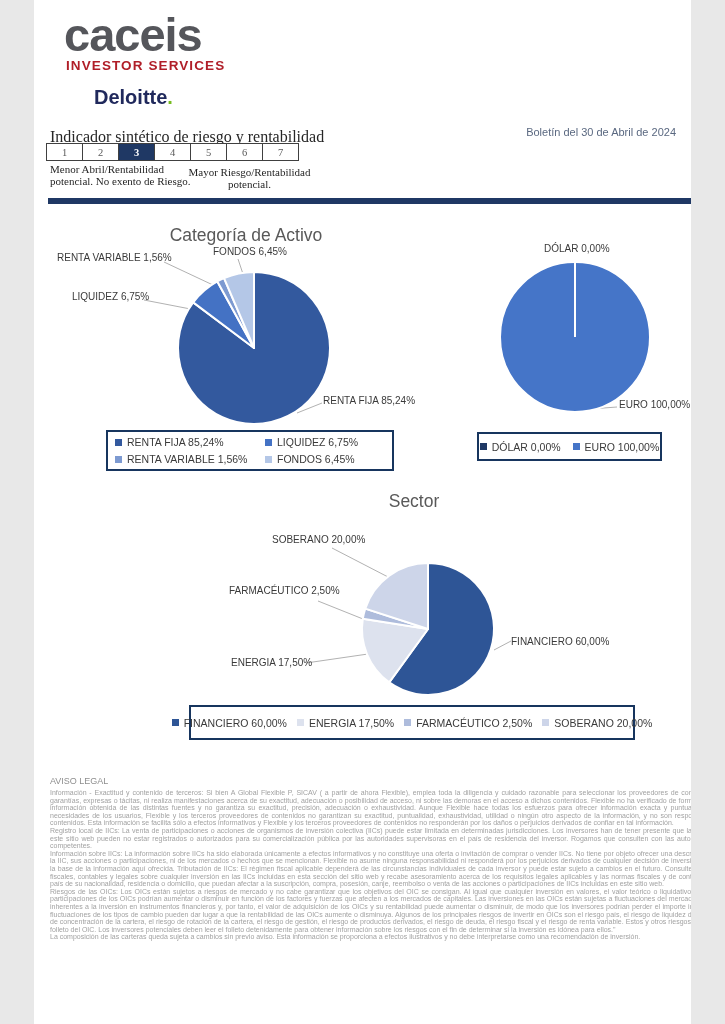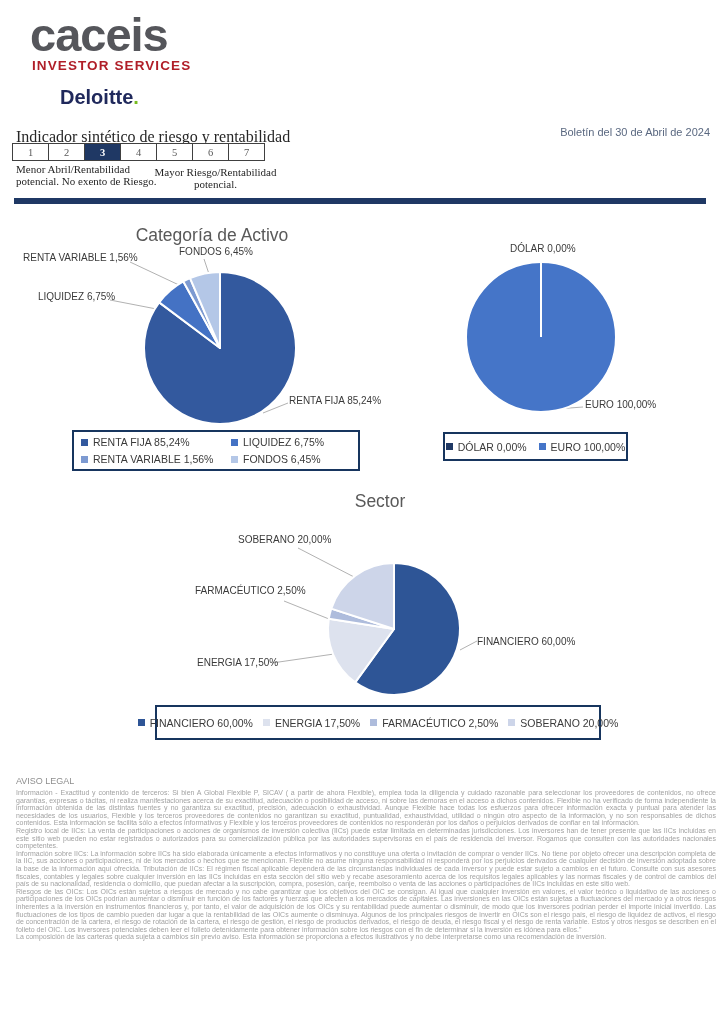--- a/index.html
+++ b/index.html
@@ -1,16 +1,16 @@
 <!DOCTYPE html>
 <html><head>
 <meta charset="utf-8">
 <style>
   html,body{margin:0;padding:0;background:#e8e8e8;}
-  .page{position:relative;width:725px;height:1024px;background:#ffffff;margin:0 auto;
+  .page{position:relative;width:657px;height:1024px;background:#ffffff;margin:0 auto;
         overflow:hidden;font-family:"Liberation Sans",sans-serif;}
   .abs{position:absolute;}
 
   
   .brand-wordmark{left:30px;top:12px;font-size:47px;font-weight:bold;color:#55565B;
                   letter-spacing:-1px;line-height:46px;}
   .brand-tagline{left:32px;top:58px;font-size:13.5px;font-weight:bold;color:#B01E28;
                  letter-spacing:1.1px;}
   .brand-partner{left:60px;top:86px;font-size:20px;font-weight:bold;color:#20295C;}
   .brand-partner .dot{color:#77BC1F;}

